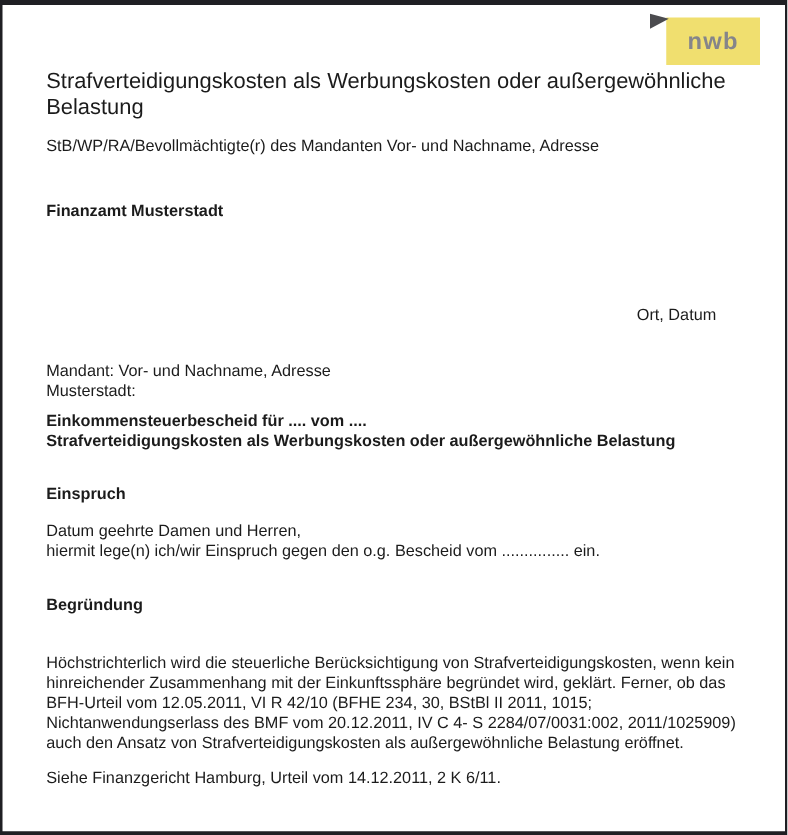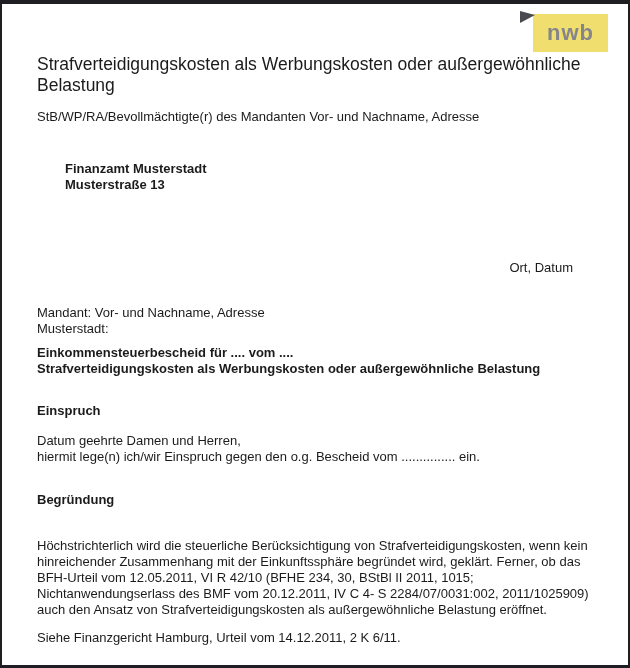--- a/index.html
+++ b/index.html
@@ -21,38 +21,38 @@
   }
   .content{padding:0 35px;}
   
   .logo{
     position:absolute;top:10px;right:20px;
     width:75px;height:38px;
     background:#F0DF6F;
     display:flex;align-items:center;justify-content:center;
   }
   .logo-text{
-    font-size:22px;font-weight:bold;color:#85858A;
+    font-size:19px;font-weight:bold;color:#85858A;
     letter-spacing:1px;line-height:1;
   }
   .logo-arrow{
     position:absolute;top:-3px;left:-13px;
     width:0;height:0;
     border-left:15px solid #4B4B4F;
     border-top:4px solid transparent;
     border-bottom:8px solid transparent;
   }
   
   .title{
     margin-top:50px;
     font-size:17.5px;line-height:21px;
     color:#1b1b1b;
   }
   .sender-line{margin-top:13px;}
-  .recipient{margin-top:36px;font-weight:bold;margin-left:28px;}
+  .recipient{margin-top:36px;font-weight:bold;}
   .recipient .gap{height:11px;}
   .wavy{
     text-decoration:underline wavy #00A000;
     text-decoration-thickness:1px;
     text-underline-offset:2px;
   }
   .date-line{margin-top:56px;text-align:right;padding-right:20px;}
   .client-block{margin-top:29px;}
   .subject-block{margin-top:8px;font-weight:bold;}
   .h-bold{font-weight:bold;}
@@ -74,21 +74,20 @@
   </div>
 
   <div class="content">
 
     <div class="title">Strafverteidigungskosten als Werbungskosten oder außergewöhnliche Belastung</div>
 
     <div class="sender-line">StB/WP/RA/Bevollmächtigte(r) des Mandanten Vor- und Nachname, Adresse</div>
 
     <div class="recipient">
       <div>Finanzamt Musterstadt</div>
-      <div>Musterstraße 13</div>
       <div class="gap"></div>
     </div>
 
     <div class="date-line">Ort, Datum</div>
 
     <div class="client-block">
       <div>Mandant: Vor- und Nachname, Adresse</div>
       <div>Musterstadt:</div>
     </div>
 

